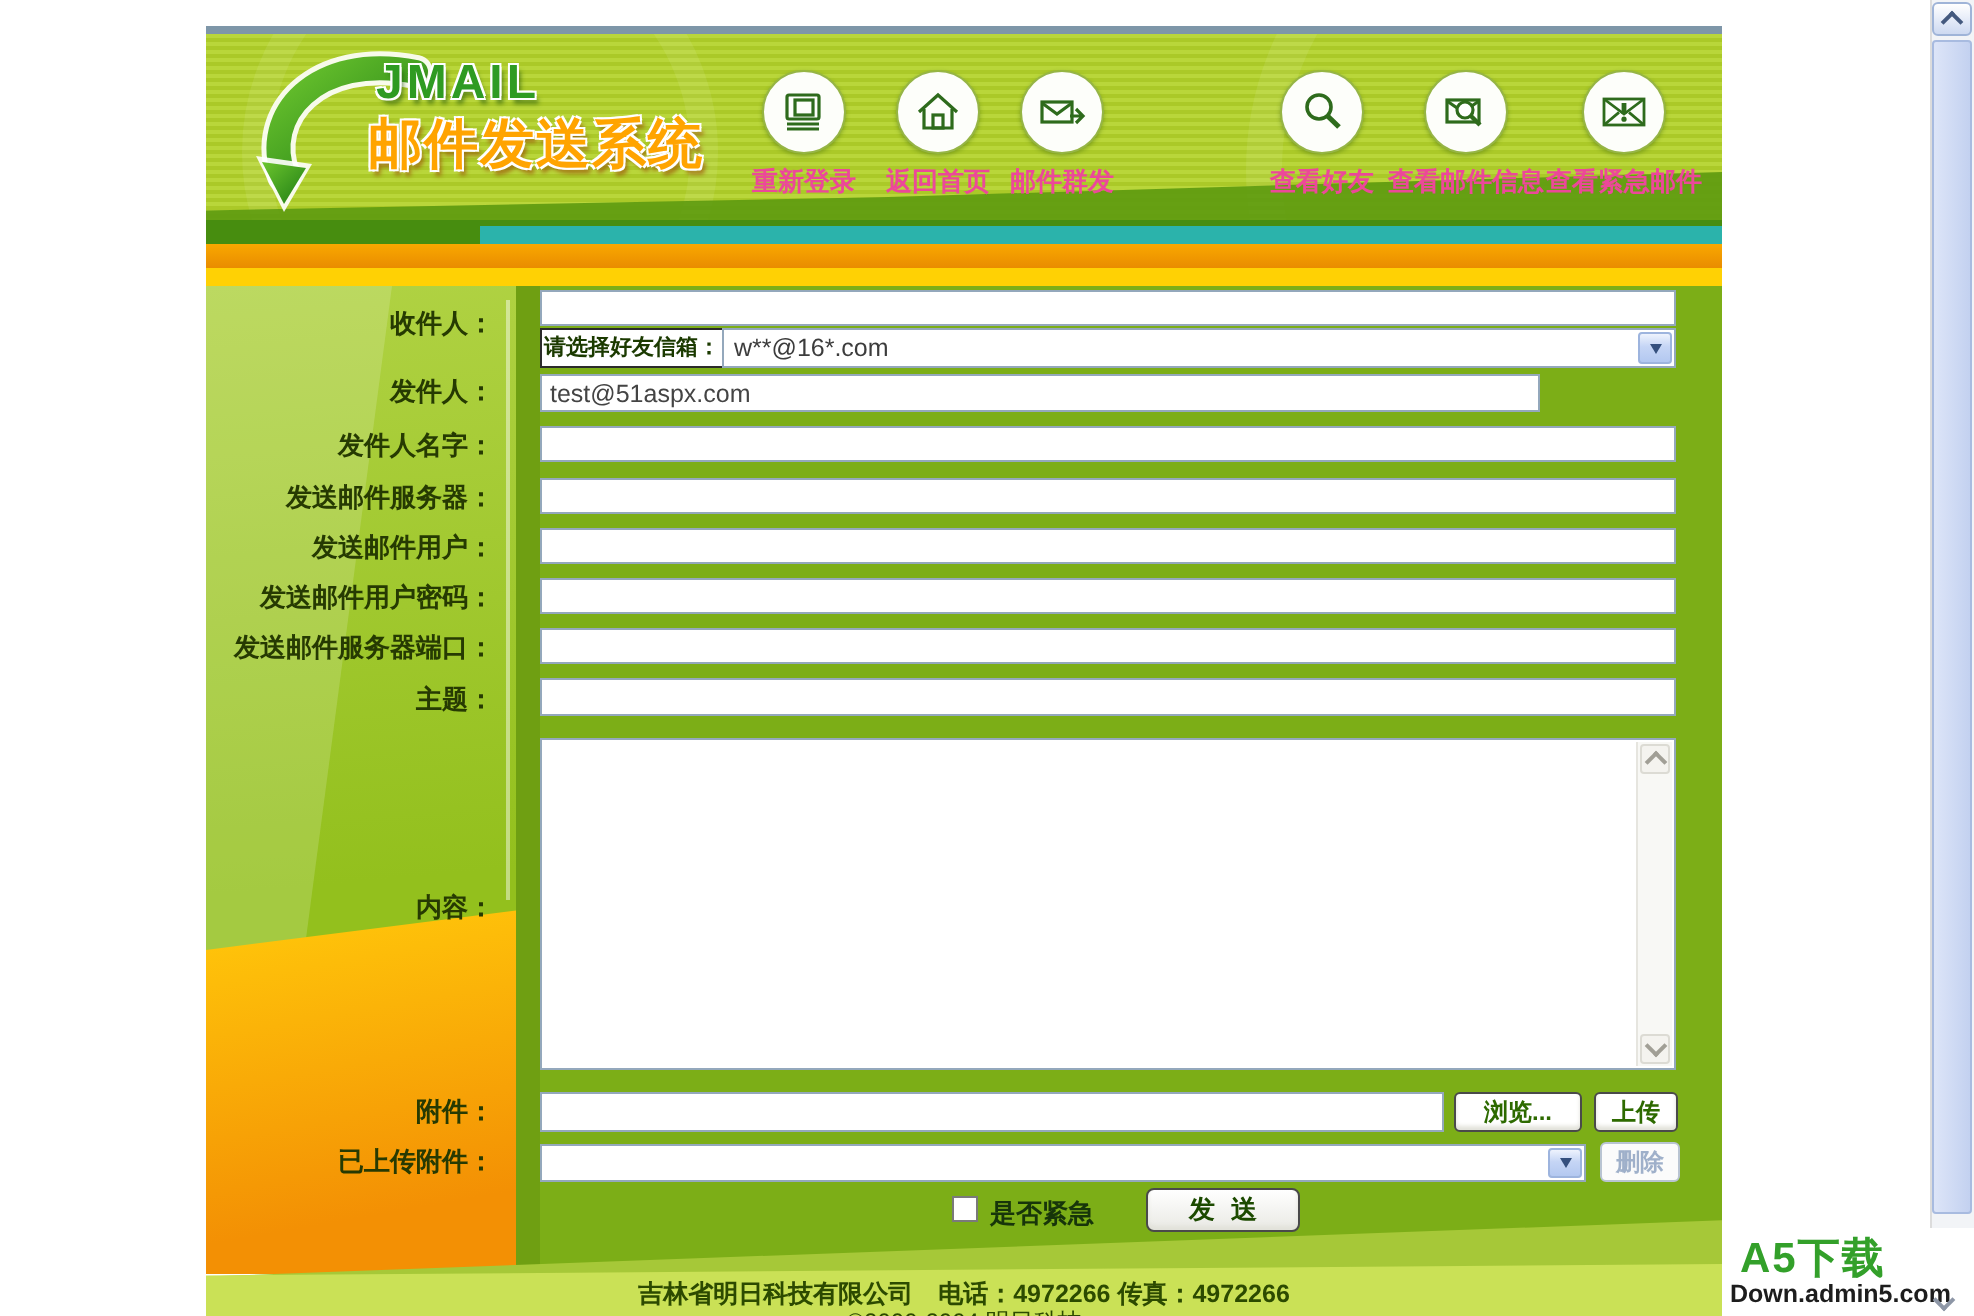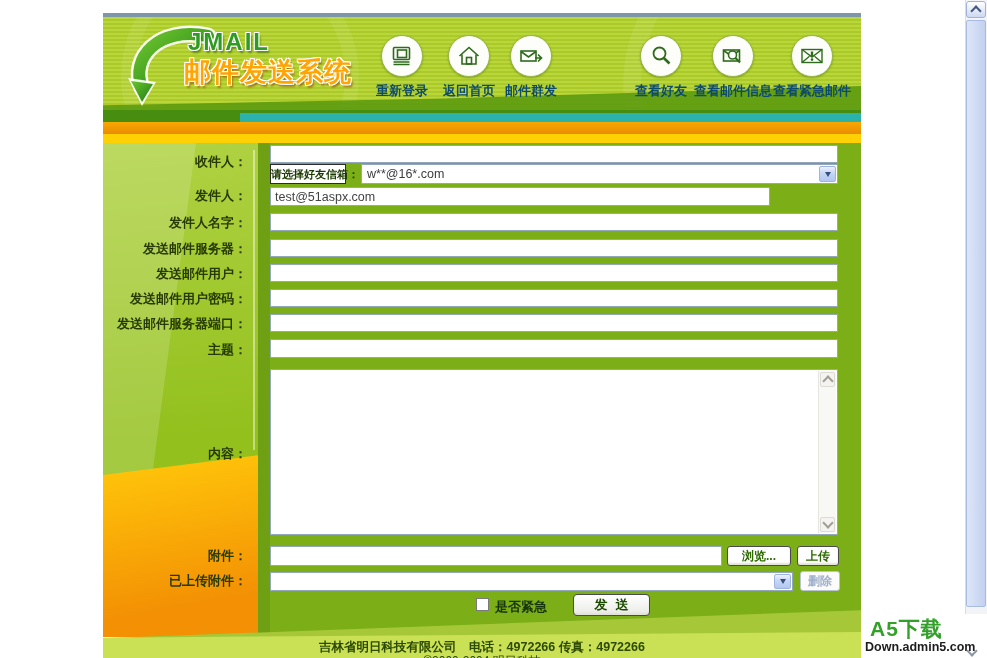--- a/index.html
+++ b/index.html
@@ -18,21 +18,21 @@
   .ring2{left:520px;top:-90px;width:280px;height:280px;border-width:18px;}
   .header-sweep{left:0;bottom:0;width:758px;height:24px;background:#5d9a10;opacity:.9;
     clip-path:polygon(0 100%,0 80%,45% 52%,100% 0,100% 100%);}
   .logo-title{left:188px;top:28px;font-size:24px;font-weight:900;letter-spacing:2px;color:#2f9b22;
     text-shadow:-1px -1px 0 #fff,1px -1px 0 #fff,-1px 1px 0 #fff,1px 1px 0 #fff,2px 3px 2px rgba(30,80,10,.55);}
   .logo-subtitle{left:184px;top:54px;font-size:27px;font-weight:900;letter-spacing:1px;color:#ffa400;
     text-shadow:-1px -1px 0 #fff,1px -1px 0 #fff,-1px 1px 0 #fff,1px 1px 0 #fff,2px 3px 2px rgba(150,60,0,.6);}
   .tb-item{top:35px;width:84px;text-align:center;cursor:pointer;}
   .tb-circle{width:40px;height:40px;margin:0 auto;border-radius:50%;background:#fdfefa;
     border:1px solid #96b545;box-shadow:0 1px 2px rgba(40,80,0,.35);display:flex;align-items:center;justify-content:center;}
-  .tb-label{margin-top:5px;font-size:13px;font-weight:bold;color:#0c4a6e;white-space:nowrap;}
+  .tb-label{margin-top:5px;font-size:13px;font-weight:bold;color:#ec4899;white-space:nowrap;}
   .tb-circle svg{display:block;}
 
   
   .band-dark{left:103px;top:110px;width:758px;height:12px;background:#478d0f;}
   .band-teal{left:240px;top:113px;width:621px;height:9px;background:#2bb3ab;}
   .band-orange{left:103px;top:122px;width:758px;height:12px;background:linear-gradient(180deg,#f9a800,#e98c00);}
   .band-yellow{left:103px;top:134px;width:758px;height:9px;background:#ffd104;}
 
   
   .main{left:103px;top:143px;width:758px;height:494px;background:#7cae17;}
@@ -49,21 +49,21 @@
 
   
   .tf{background:#ffffff;border:1px solid #94a8bc;box-sizing:border-box;
       font-family:"Liberation Sans","DejaVu Sans",sans-serif;font-size:12.5px;color:#444;padding:0 4px;}
   .selbox{background:#ffffff;border:1px solid #94a8bc;box-sizing:border-box;}
   .sel-value{position:absolute;left:5px;top:0;bottom:0;display:flex;align-items:center;font-size:12.5px;color:#3c3c3c;}
   .dd-btn{position:absolute;top:1px;right:1px;bottom:1px;width:17px;border-radius:2px;
     background:linear-gradient(180deg,#eef3fd,#c5d5f5 45%,#b3c8f0);border:1px solid #9db4de;box-sizing:border-box;
     display:flex;align-items:center;justify-content:center;cursor:pointer;}
   .tri-down{width:0;height:0;border-left:3.5px solid transparent;border-right:3.5px solid transparent;border-top:5px solid #35507e;}
-  .friend-label-box{left:270px;top:164px;width:76px;height:20px;background:#fff;border:1px solid #2b2b2b;box-sizing:border-box;
+  .friend-label-box{left:270px;top:164px;width:92px;height:20px;background:#fff;border:1px solid #2b2b2b;box-sizing:border-box;
     font-size:11px;font-weight:bold;color:#1b3a00;line-height:18px;text-align:center;white-space:nowrap;}
 
   .content-box{left:270px;top:369px;width:568px;height:166px;background:#fff;border:1px solid #94a8bc;box-sizing:border-box;}
   .ta-rail{position:absolute;top:1px;bottom:1px;right:1px;width:17px;background:#f8f8f5;border-left:1px solid #e6e5df;}
   .ta-btn{position:absolute;right:2px;width:15px;height:15px;background:#f4f3ef;border:1px solid #dcdbd4;border-radius:2px;
     box-sizing:border-box;color:#a19f96;display:flex;align-items:center;justify-content:center;cursor:pointer;}
 
   .btn{background:#ffffff;border:1px solid #4a4a4a;border-radius:3px;box-sizing:border-box;
     font-size:12px;font-weight:bold;color:#2d6a00;display:flex;align-items:center;justify-content:center;cursor:pointer;
     box-shadow:inset 0 -2px 2px #e2e2da;}

